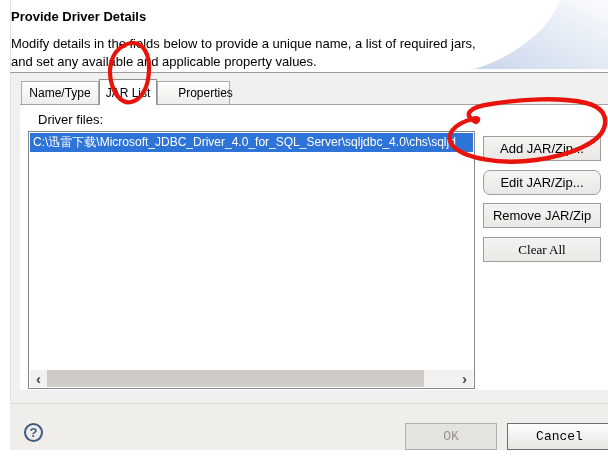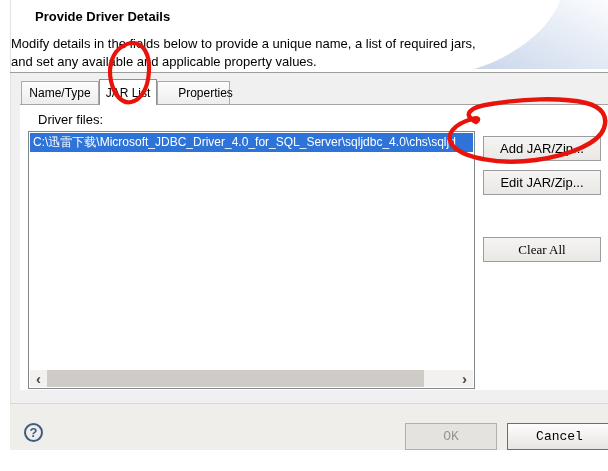--- a/index.html
+++ b/index.html
@@ -6,21 +6,21 @@
   html,body { width:608px; height:471px; }
   body {
     font-family:"Liberation Sans", sans-serif;
     font-size:13px; color:#000;
     background:#ffffff; position:relative; overflow:hidden;
   }
   .window-edge-line { position:absolute; left:10px; top:0; width:1px; height:471px; background:#e2e2e2; }
 
   
   .banner { position:absolute; left:11px; top:0; width:597px; height:72px; background:#ffffff; }
-  .banner-title { position:absolute; left:11px; top:9px; font-weight:bold; font-size:13px;margin-left:24px; }
+  .banner-title { position:absolute; left:11px; top:9px; font-weight:bold; font-size:13px; }
   .banner-desc1 { position:absolute; left:11px; top:36px; font-size:13px; }
   .banner-desc2 { position:absolute; left:11px; top:54px; font-size:13px; }
   .banner-swoosh { position:absolute; right:0; top:0; width:160px; height:71px; }
   .banner-sep { position:absolute; left:10px; top:72px; width:598px; height:1px; background:#9d9d9d; }
 
   
   .dialog-body { position:absolute; left:11px; top:73px; width:597px; height:330px; background:#f0f0f0; }
 
   
   .tab { position:absolute; top:81px; height:23px; background:linear-gradient(#fdfdfd,#eeedeb);
@@ -51,21 +51,21 @@
   .scroll-arrow.left { left:0; }
   .scroll-arrow.right { right:0; }
   .scroll-thumb { position:absolute; left:17px; top:0; width:377px; height:17px; background:#cfccc7; }
 
   
   .side-btn { position:absolute; left:463px; width:118px; height:25px;
              background:linear-gradient(#f5f4f2,#eae8e5); border:1px solid #9d9d9d;
              font-family:"Liberation Sans",sans-serif; font-size:13px; color:#000;
              text-align:center; }
   .side-btn-add { top:31px; }
-  .side-btn-edit { top:65px; }
+  .side-btn-edit { top:65px;border-radius:7px; }
   .side-btn-remove { top:98px; }
   .side-btn-clear { top:132px;font-family:Liberation Serif, serif; }
 
   
   .footer-bar { position:absolute; left:10px; top:403px; width:598px; height:47px;
              background:#f0eeeb; border-top:1px solid #dbd8d2; }
   .help-icon { position:absolute; left:14px; top:19px; width:19px; height:19px;
              border:2px solid #3d5c80; border-radius:50%; color:#3d5c80;
              display:flex; align-items:center; justify-content:center;
              font-weight:bold; font-size:13px; cursor:default; }
@@ -122,20 +122,21 @@
     <div class="list-row-selected">C:\迅雷下载\Microsoft_JDBC_Driver_4.0_for_SQL_Server\sqljdbc_4.0\chs\sqljd</div>
     <div class="hscrollbar">
       <div class="scroll-arrow left">‹</div>
       <div class="scroll-thumb"></div>
       <div class="scroll-arrow right">›</div>
     </div>
   </div>
 
   <button class="side-btn side-btn-add">Add JAR/Zip...</button>
   <button class="side-btn side-btn-edit">Edit JAR/Zip...</button>
+  <button class="side-btn side-btn-remove">Remove JAR/Zip</button>
   <button class="side-btn side-btn-clear">Clear All</button>
 </div>
 
 <div class="footer-bar">
   <div class="help-icon">?</div>
   <button class="footer-btn ok-btn" disabled="">OK</button>
   <button class="footer-btn cancel-btn">Cancel</button>
 </div>
 <div class="bottom-white"></div>
 

